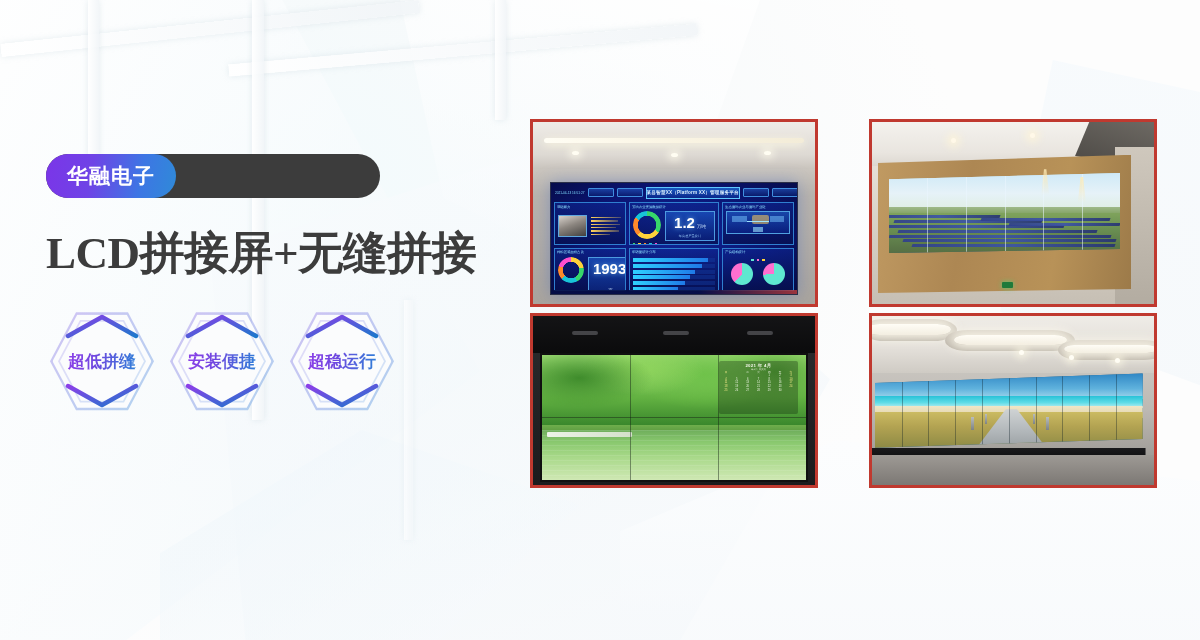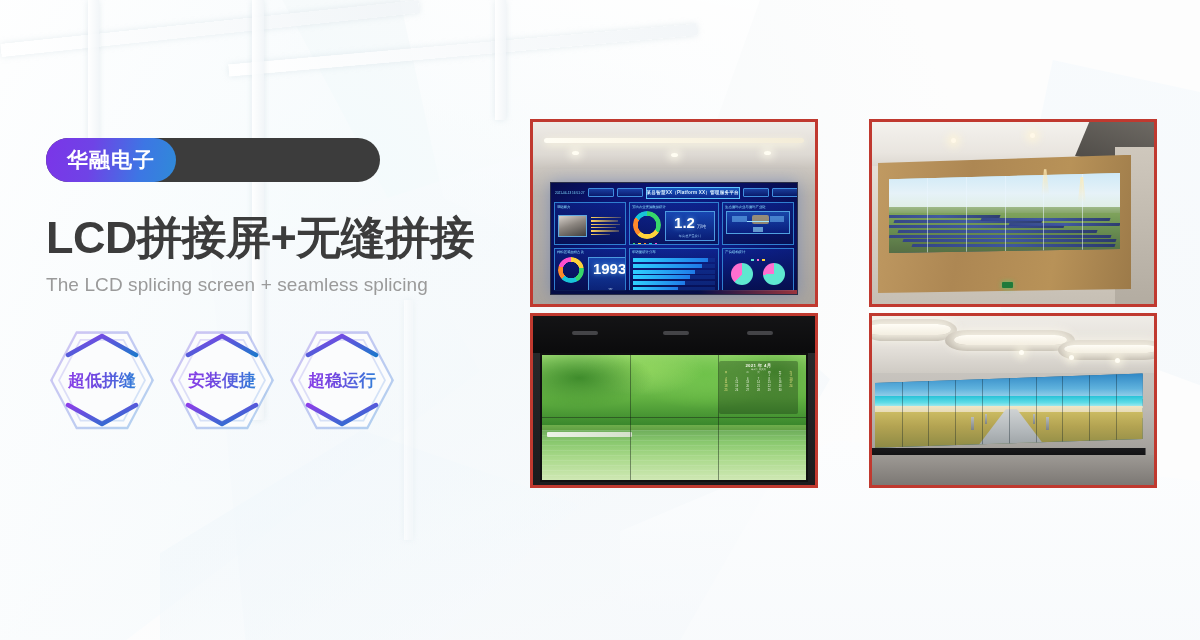--- a/index.html
+++ b/index.html
@@ -31,22 +31,23 @@
 
   .bg-grid-v, .bg-grid-h {
     position: absolute;
     background: linear-gradient(90deg, rgba(255,255,255,.95), rgba(240,244,247,.8));
     box-shadow: 0 0 6px rgba(190,205,215,.35);
   }
 
   
   .left-col {
     position: absolute;
-    left: 46px; top: 138px;
+    left: 46px; top: 154px;
     width: 470px;
+    font-family: Liberation Serif, serif;
   }
 
   
   .badge-row {
     position: relative;
     display: inline-flex;
     align-items: stretch;
     height: 44px;
   }
   .badge-dark {
@@ -471,21 +472,20 @@
   <div class="bg-grid-v" style="left:404px;top:300px;width:9px;height:240px;opacity:.55;"></div>
 
   <div class="left-col">
 
     <div class="badge-row">
       <div class="badge-dark"></div>
       <div class="badge-brand">华融电子</div>
     </div>
 
     <div class="headline">LCD拼接屏+无缝拼接</div>
-    <div class="subhead">The LCD splicing screen + seamless splicing</div>
 
     <div class="features">
 
       <div class="hex">
         <div class="hex-outline"></div>
         <div class="hex-outline2"></div>
         <div class="chev chev-top">
           <svg width="74" height="26" viewBox="0 0 74 26">
             <defs>
                 <linearGradient id="g1" x1="0" y1="0" x2="1" y2="1">

